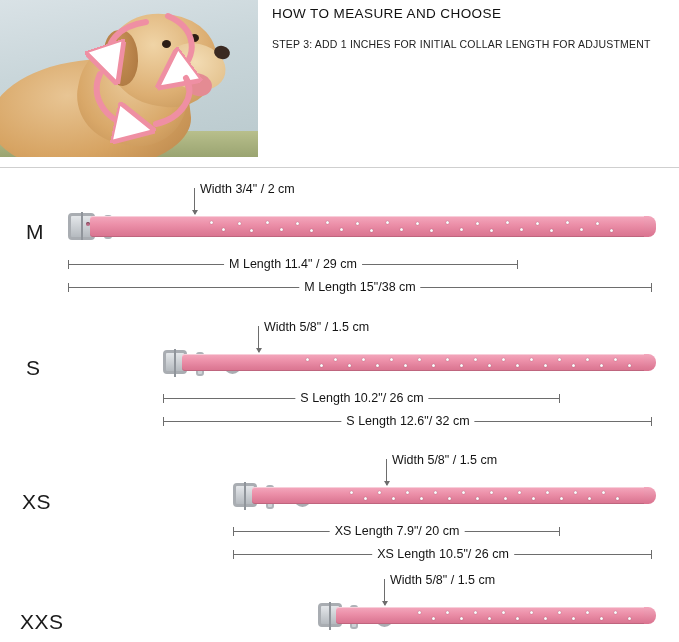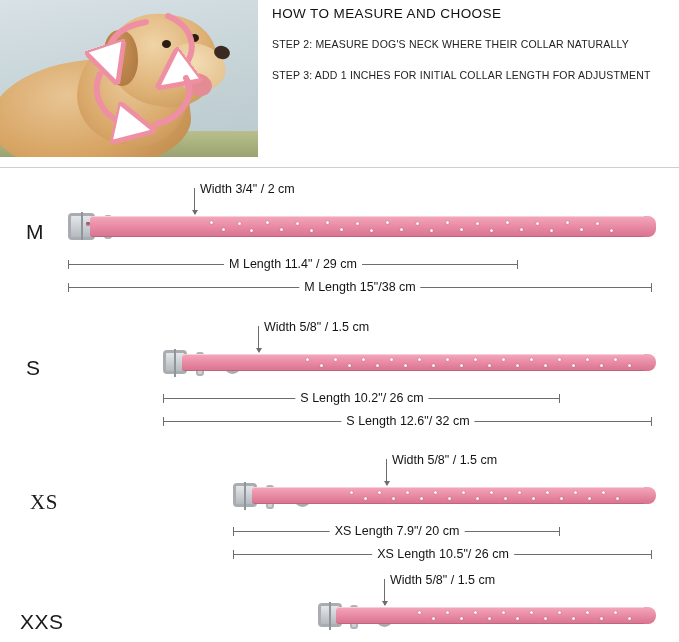--- a/index.html
+++ b/index.html
@@ -343,21 +343,20 @@
         <path d="M168,16 C196,28 200,56 176,74" fill="none" stroke="#ef8fa3" stroke-width="6" stroke-linecap="round" marker-end="url(#ah)"></path>
         <path d="M146,22 C118,26 104,44 110,62" fill="none" stroke="#ef8fa3" stroke-width="6" stroke-linecap="round" marker-end="url(#ah)"></path>
         <path d="M186,78 C196,96 182,118 156,124" fill="none" stroke="#ef8fa3" stroke-width="6" stroke-linecap="round"></path>
         <path d="M100,74 C90,96 104,120 132,126" fill="none" stroke="#ef8fa3" stroke-width="6" stroke-linecap="round" marker-end="url(#ah)"></path>
       </svg>
     </div>
 
     <div class="top-text">
       <div class="howto-title">HOW TO MEASURE AND CHOOSE</div>
       <div class="step">
-        <span>STEP 2: MEASURE DOG'S NECK WHERE THEIR COLLAR NATURALLY</span>
       </div>
       <div class="step">
         <span>STEP 3: ADD 1 INCHES FOR INITIAL COLLAR LENGTH FOR ADJUSTMENT</span>
       </div>
     </div>
   </div>
 
   <div class="rows">
 
     <div class="row" style="top:0;height:140px;">
@@ -455,21 +454,21 @@
       <div class="width-label" style="left:264px; top:12px;">Width 5/8" / 1.5 cm</div>
 
       <div class="meas" style="left:163px; top:90px; width:397px;"></div>
       <div class="meas-label" style="left:362px; top:90px;">S  Length 10.2"/ 26 cm</div>
 
       <div class="meas" style="left:163px; top:113px; width:489px;"></div>
       <div class="meas-label" style="left:408px; top:113px;">S  Length 12.6"/ 32 cm</div>
     </div>
 
     <div class="row" style="top:260px;height:120px;">
-      <div class="size-label" style="left:30px; top:62px;font-family:Liberation Serif, serif;">XS</div>
+      <div class="size-label" style="left:22px; top:62px;">XS</div>
 
       <div class="buckle" style="left:233px; top:55px; width:24px; height:24px;"></div>
       <div class="keeper" style="left:266px; top:57px;"></div>
       <div class="dring" style="left:294px; top:62px;"></div>
 
       <div class="collar thin" style="left:252px; top:59px; width:398px;">
         <div class="tip"></div>
         <div class="studs">
           <div class="stud" style="left:98px; top:4px;"></div>
             <div class="stud" style="left:112px; top:10px;"></div>

